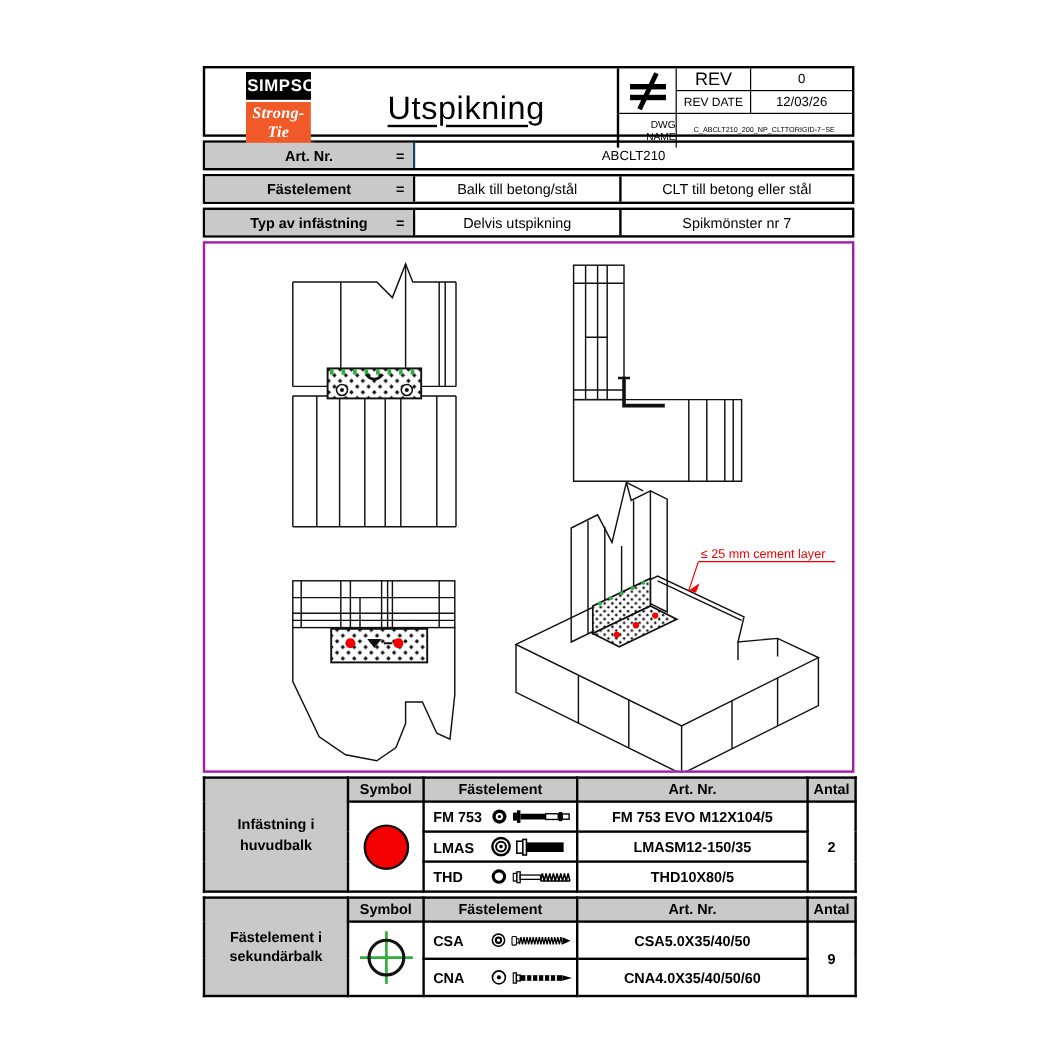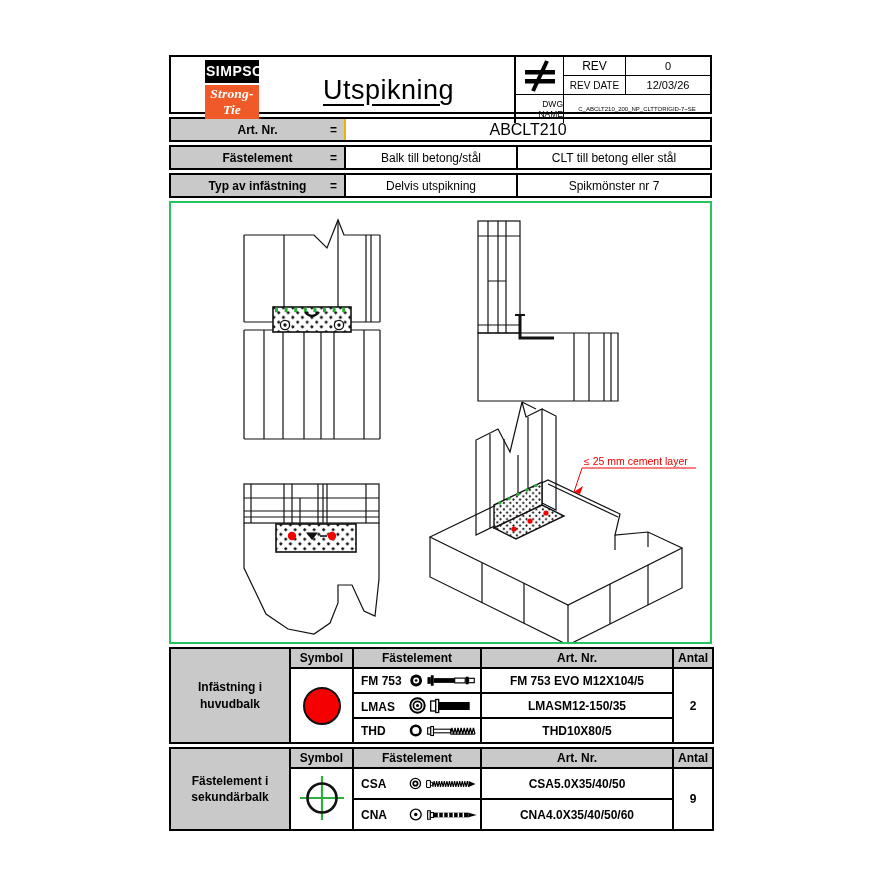--- a/index.html
+++ b/index.html
@@ -13,40 +13,40 @@
     padding:2px 0 3px 0;letter-spacing:.5px;border:1px solid #000;}
   .logo-bot{background:#f05a28;color:#fff;font-weight:bold;font-size:13.5px;text-align:center;
     font-family:"Liberation Serif", serif;padding:1px 0 2px 0;margin-top:2px;letter-spacing:.2px;font-style:italic;}
   .logo-reg{position:absolute;right:1px;bottom:0;font-size:5px;color:#f05a28;}
   .titlecell{display:flex;align-items:center;justify-content:center;text-align:right;}
   .title{font-size:27px;letter-spacing:.5px;text-decoration:underline;text-underline-offset:5px;}
   .revblk{border-left:2px solid #000;display:grid;grid-template-columns:48px 62px 1fr;
     grid-template-rows:19px 19px 1fr;height:100%;box-sizing:border-box;}
   .rc{display:flex;align-items:center;justify-content:center;box-sizing:border-box;}
   .neq{grid-area:1/1/3/2;border-right:1.5px solid #000;border-bottom:1.5px solid #000;}
-  .rl1{grid-area:1/2/2/3;border-right:1.5px solid #000;border-bottom:1.5px solid #000;font-size:12px;}
+  .rl1{grid-area:1/2/2/3;border-right:1.5px solid #000;border-bottom:1.5px solid #000;font-size:15px;}
   .rv1{grid-area:1/3/2/4;border-bottom:1.5px solid #000;font-size:11px;}
   .rl2{grid-area:2/2/3/3;border-right:1.5px solid #000;border-bottom:1.5px solid #000;font-size:10px;}
   .rv2{grid-area:2/3/3/4;border-bottom:1.5px solid #000;font-size:11px;}
   .dl{grid-area:3/1/4/2;border-right:1.5px solid #000;font-size:8.5px;text-align:right;}
   .dv{grid-area:3/2/4/4;font-size:6px;letter-spacing:0;white-space:nowrap;overflow:hidden;}
 
   
   .inforow{display:grid;grid-template-columns:173px 1fr;border:2px solid #000;height:25px;
     margin-top:3px;box-sizing:border-box;background:#fff;}
   .glabel{background:#c9c9c9;display:flex;align-items:center;justify-content:center;
     font-weight:bold;font-size:12px;position:relative;}
   .glabel .eq{position:absolute;right:7px;font-weight:bold;}
-  .ivfull{border-left:2px solid #eab308;display:flex;align-items:center;justify-content:center;font-size:16px;}
+  .ivfull{border-left:2px solid #0c4a6e;display:flex;align-items:center;justify-content:center;font-size:11px;}
   .ivsplit{display:grid;grid-template-columns:172px 1fr;}
   .ivl{border-left:2px solid #000;display:flex;align-items:center;justify-content:center;font-size:12px;}
   .ivr{border-left:2px solid #000;display:flex;align-items:center;justify-content:center;font-size:12px;}
 
   
-  .dbox{position:relative;border:2px solid #22c55e;height:443px;margin-top:3px;box-sizing:border-box;background:#fff;overflow:hidden;}
+  .dbox{position:relative;border:2px solid #a21caf;height:443px;margin-top:3px;box-sizing:border-box;background:#fff;overflow:hidden;}
   .dwg{position:absolute;}
 
   
   table.ftable{border-collapse:collapse;width:543px;margin-top:3px;table-layout:fixed;
     border:2.5px solid #000;background:#fff;}
   .ftable td{border:2px solid #000;padding:0;font-size:12px;box-sizing:border-box;}
   .ftable tr{height:25px;}
   .ftable tr.hrow{height:20px;}
   .ftable2 tr{height:31px;}
   .ftable2 tr.hrow{height:20px;}

